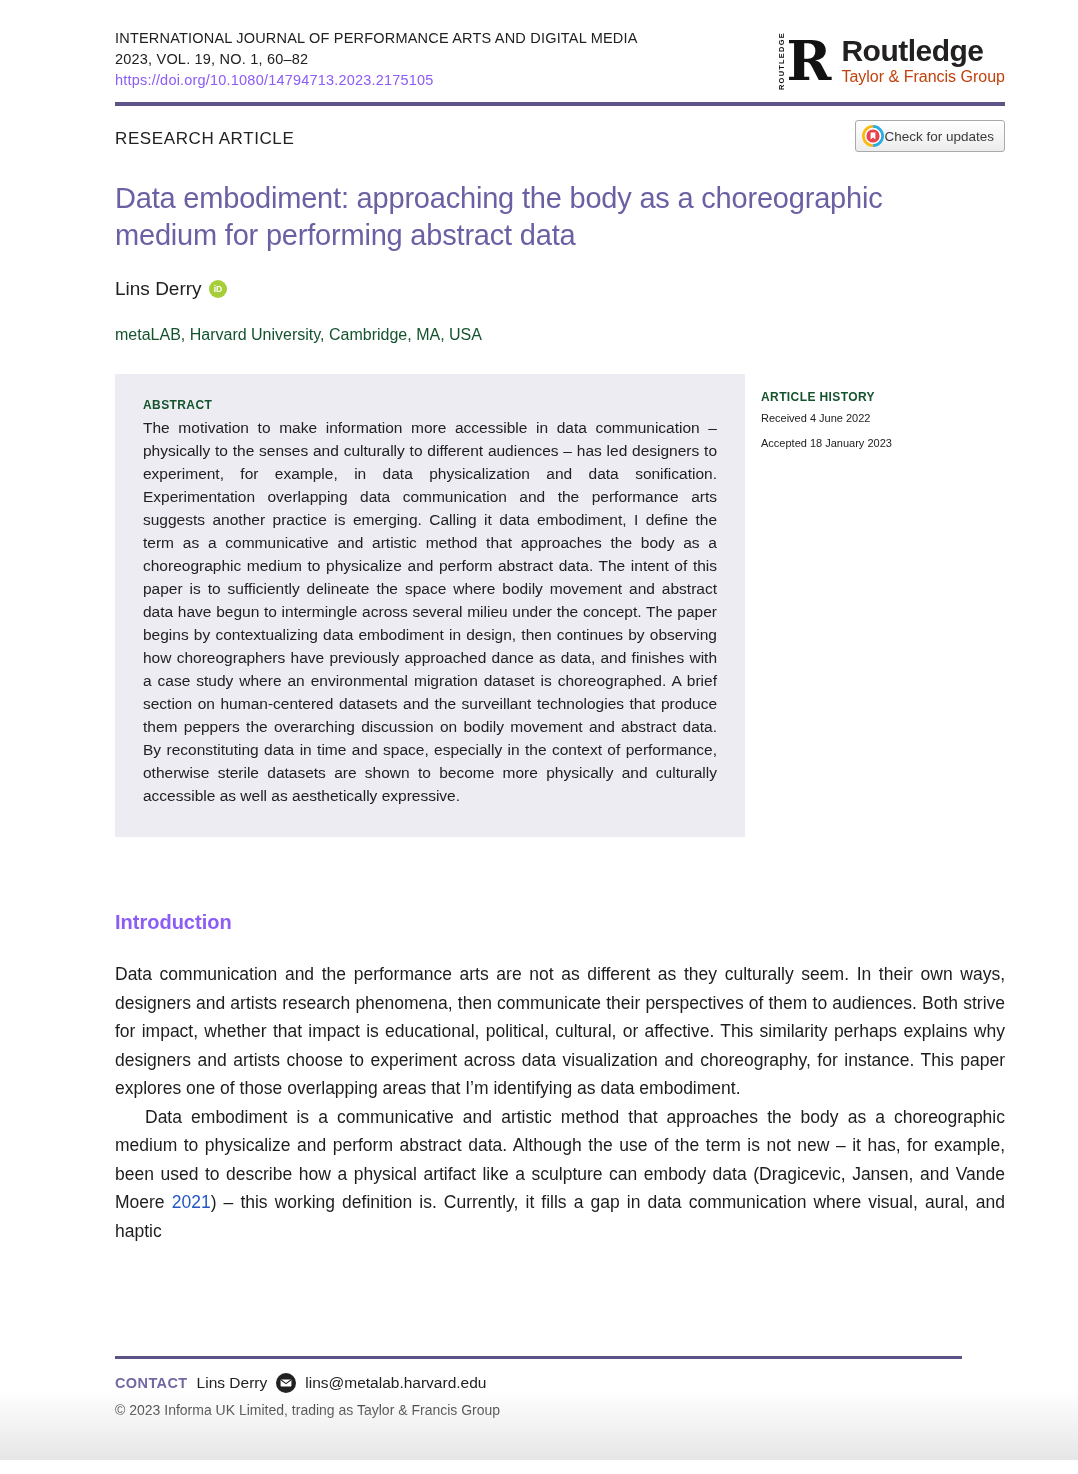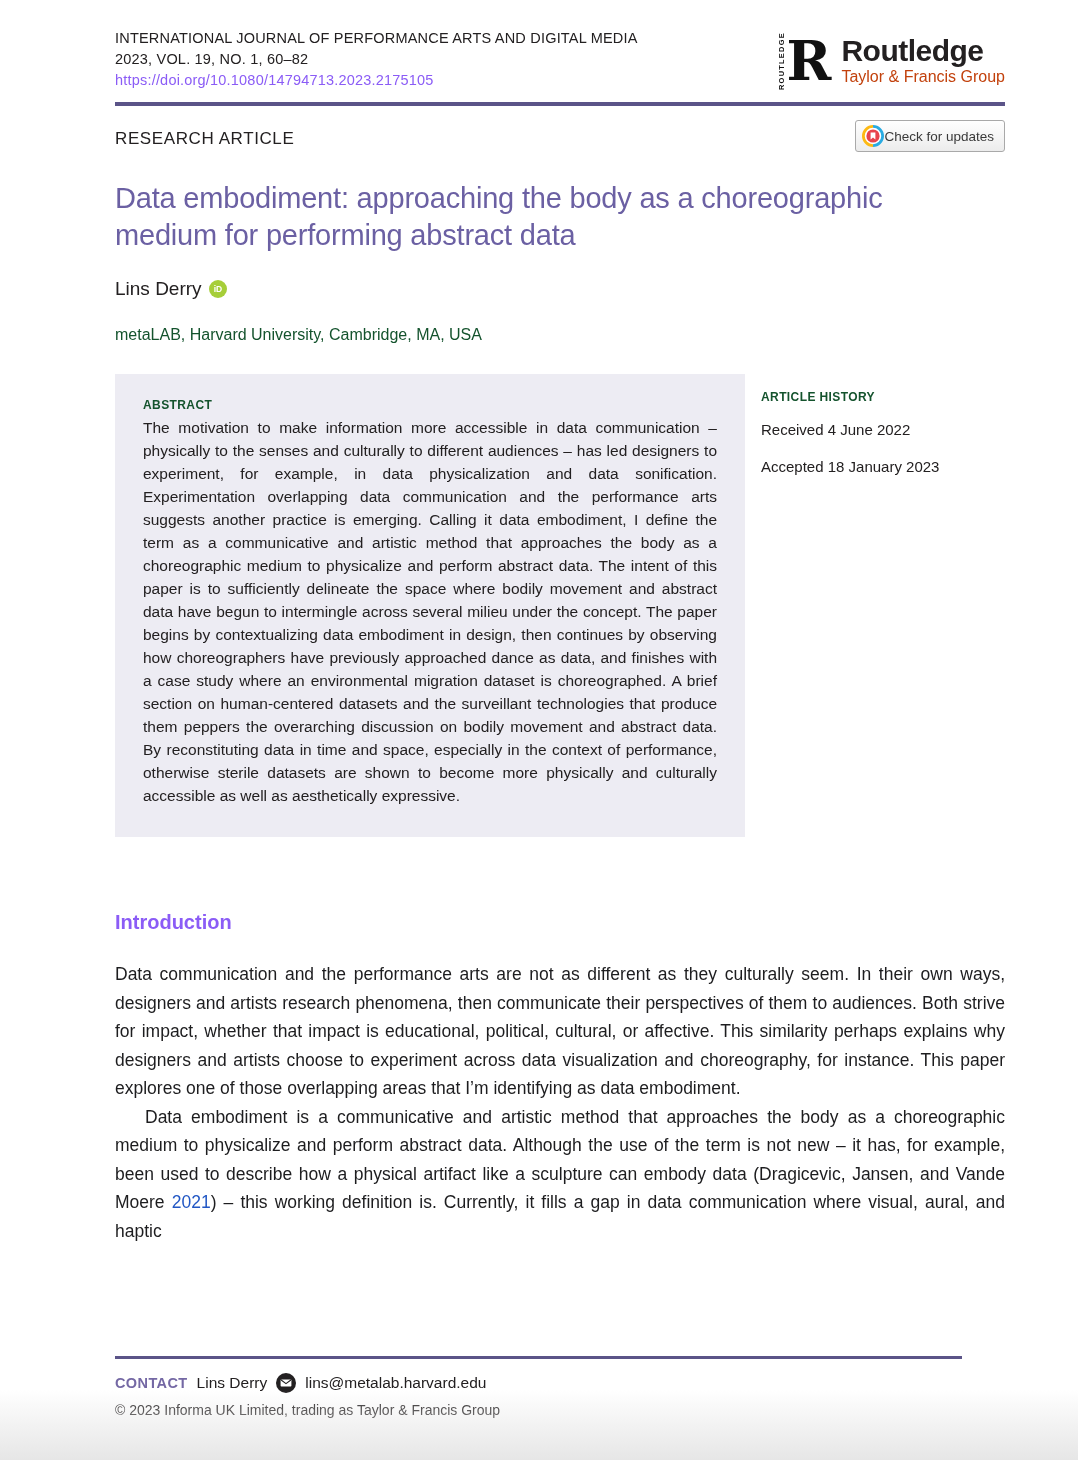--- a/index.html
+++ b/index.html
@@ -65,21 +65,21 @@
     width: 630px; background: #edecf3;
     padding: 24px 28px 30px 28px;
   }
   .side-heading { font-size: 12px; font-weight: 700; color: #14532d; letter-spacing: 0.4px; }
   .abstract-text {
     margin-top: 4px;
     font-size: 15.5px; line-height: 23px; color: #232021;
     text-align: justify; text-justify: inter-word;
   }
   .side-col { flex: 1; padding-top: 16px; }
-  .side-col .side-text { font-size: 15px; line-height: 20.5px; color: #232021; margin-top: 16px; }
+  .side-col .side-text { font-size: 11px; line-height: 20.5px; color: #232021; margin-top: 4px; }
   .keywords-block { margin-top: 24px; }
 
   
   .intro-heading { margin-top: 74px; font-size: 20px; font-weight: 700; color: #8b5cf6; }
   .body-para {
     margin-top: 26px;
     font-size: 17.5px; line-height: 28.5px; color: #1d1d1f;
     text-align: justify; text-justify: inter-word;
   }
   .body-para.indented { margin-top: 0; text-indent: 30px; }

